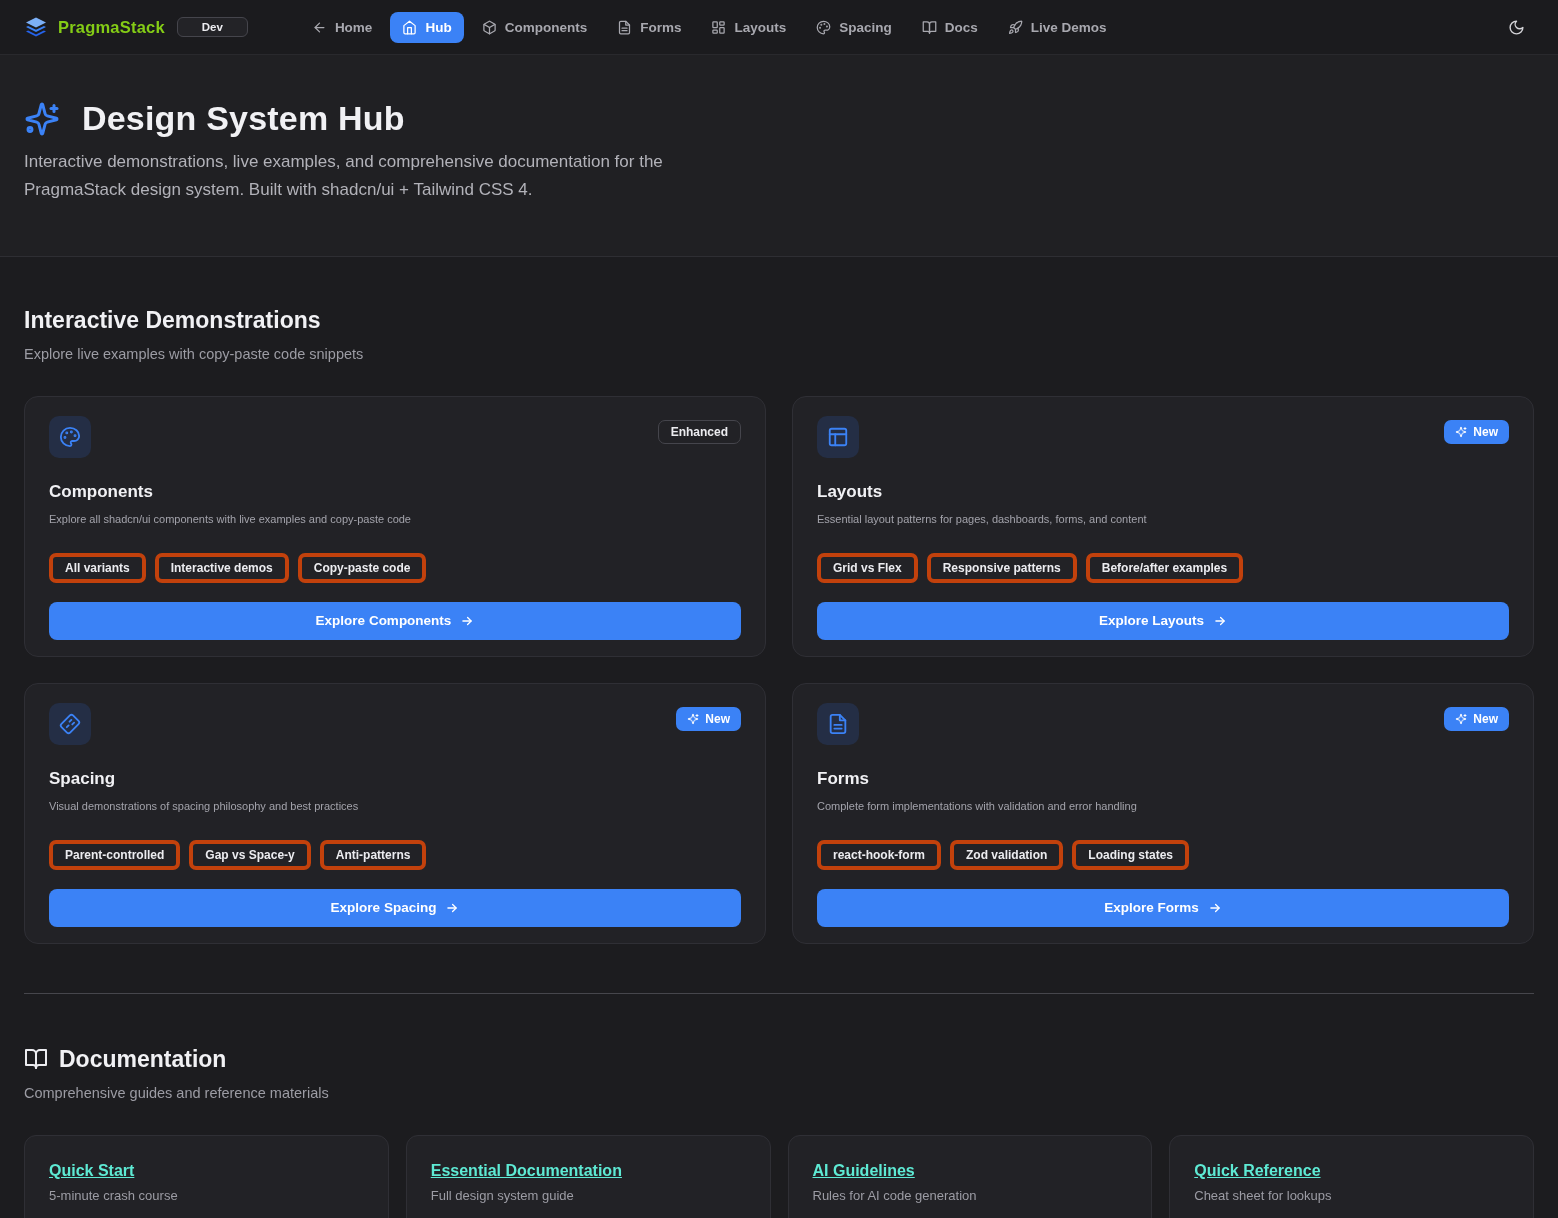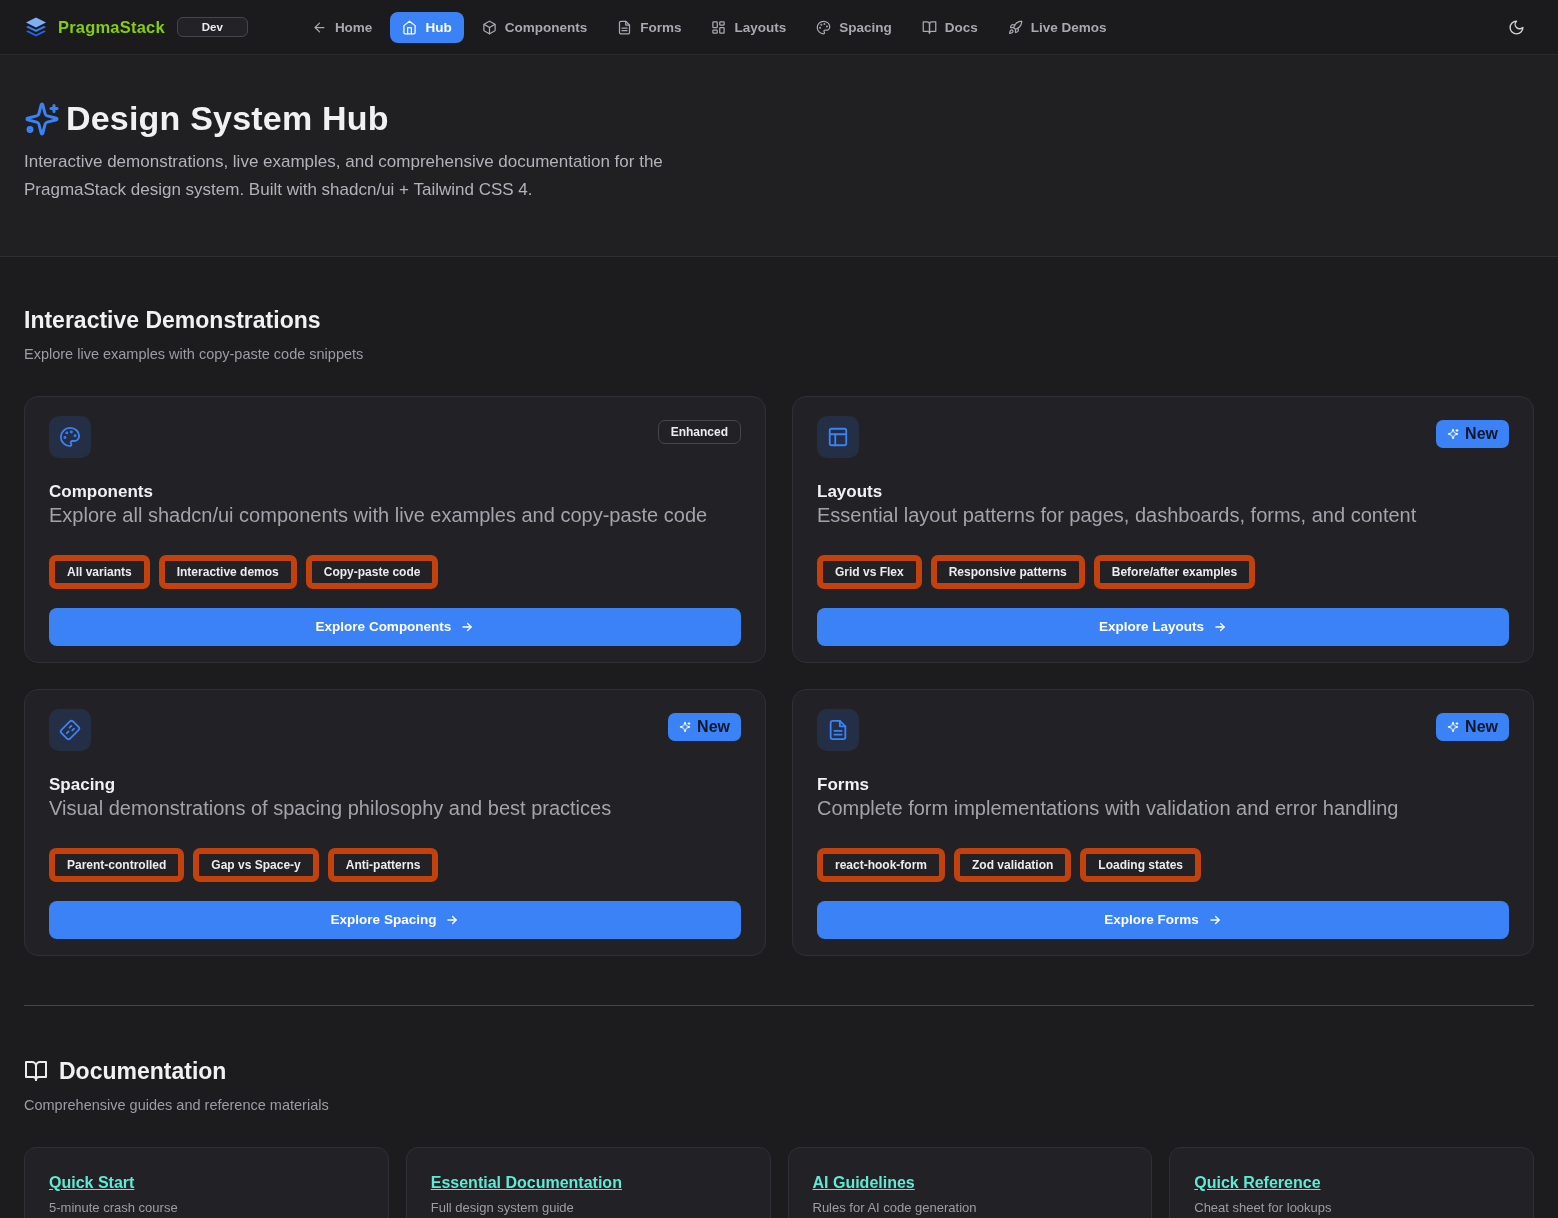--- a/index.html
+++ b/index.html
@@ -43,21 +43,21 @@
     display: flex; align-items: center; justify-content: center;
     border-radius: 8px; color: #d4d4d8; cursor: pointer;
   }
 
   
   .hero {
     background: #202023;
     border-bottom: 1px solid #2e2e33;
     padding: 44px 24px 52px;
   }
-  .hero-title-row { display: flex; align-items: center; gap: 6px; }
+  .hero-title-row { display: flex; align-items: center; gap: 22px; }
   .hero-title { font-size: 34px; font-weight: bold; color: #f1f1f4; letter-spacing: .2px; }
   .hero-desc {
     margin-top: 10px; font-size: 17px; color: #b2b2b9;
     line-height: 1.64; max-width: 745px;
   }
 
   
   .main { padding: 0 24px 20px; }
   .section-heading { font-size: 23px; font-weight: bold; color: #f1f1f4; }
   .section-sub { margin-top: 12px; font-size: 14.5px; color: #9c9ca4; }
@@ -82,31 +82,31 @@
     display: flex; align-items: center; justify-content: center;
   }
   .icon-tile svg { stroke: #3b82f6; }
   .badge-outline {
     font-size: 12px; font-weight: bold; color: #ececf0;
     border: 1px solid #45454c; border-radius: 7px;
     padding: 4px 12px; margin-top: 4px;
   }
   .badge-new {
     display: flex; align-items: center; gap: 6px;
-    font-size: 16px; font-weight: bold; color: #0f172a;
+    font-size: 12px; font-weight: bold; color: #ffffff;
     background: #3b82f6; border-radius: 7px;
     padding: 5px 11px; margin-top: 4px;
   }
   .badge-new svg { stroke: #ffffff; }
   .demo-title { margin-top: 24px; font-size: 17px; font-weight: bold; color: #f1f1f4; }
-  .demo-desc { margin-top: 2px; font-size: 20px; color: #a3a3ab; }
+  .demo-desc { margin-top: 11px; font-size: 11px; color: #a3a3ab; }
   .tag-row { margin-top: 28px; display: flex; gap: 9px; }
   .tag {
     font-size: 12px; font-weight: bold; color: #ececf0;
-    border: 6px solid #c2410c; border-radius: 7px;
+    border: 4px solid #c2410c; border-radius: 7px;
     padding: 4px 12px; white-space: nowrap;
   }
   .explore-btn {
     margin-top: 19px; width: 100%; height: 38px;
     background: #3b82f6; color: #ffffff; border: none; border-radius: 8px;
     font-family: inherit; font-size: 13.5px; font-weight: bold;
     display: flex; align-items: center; justify-content: center; gap: 9px;
     cursor: pointer;
   }
   .explore-btn svg { stroke: #ffffff; }

